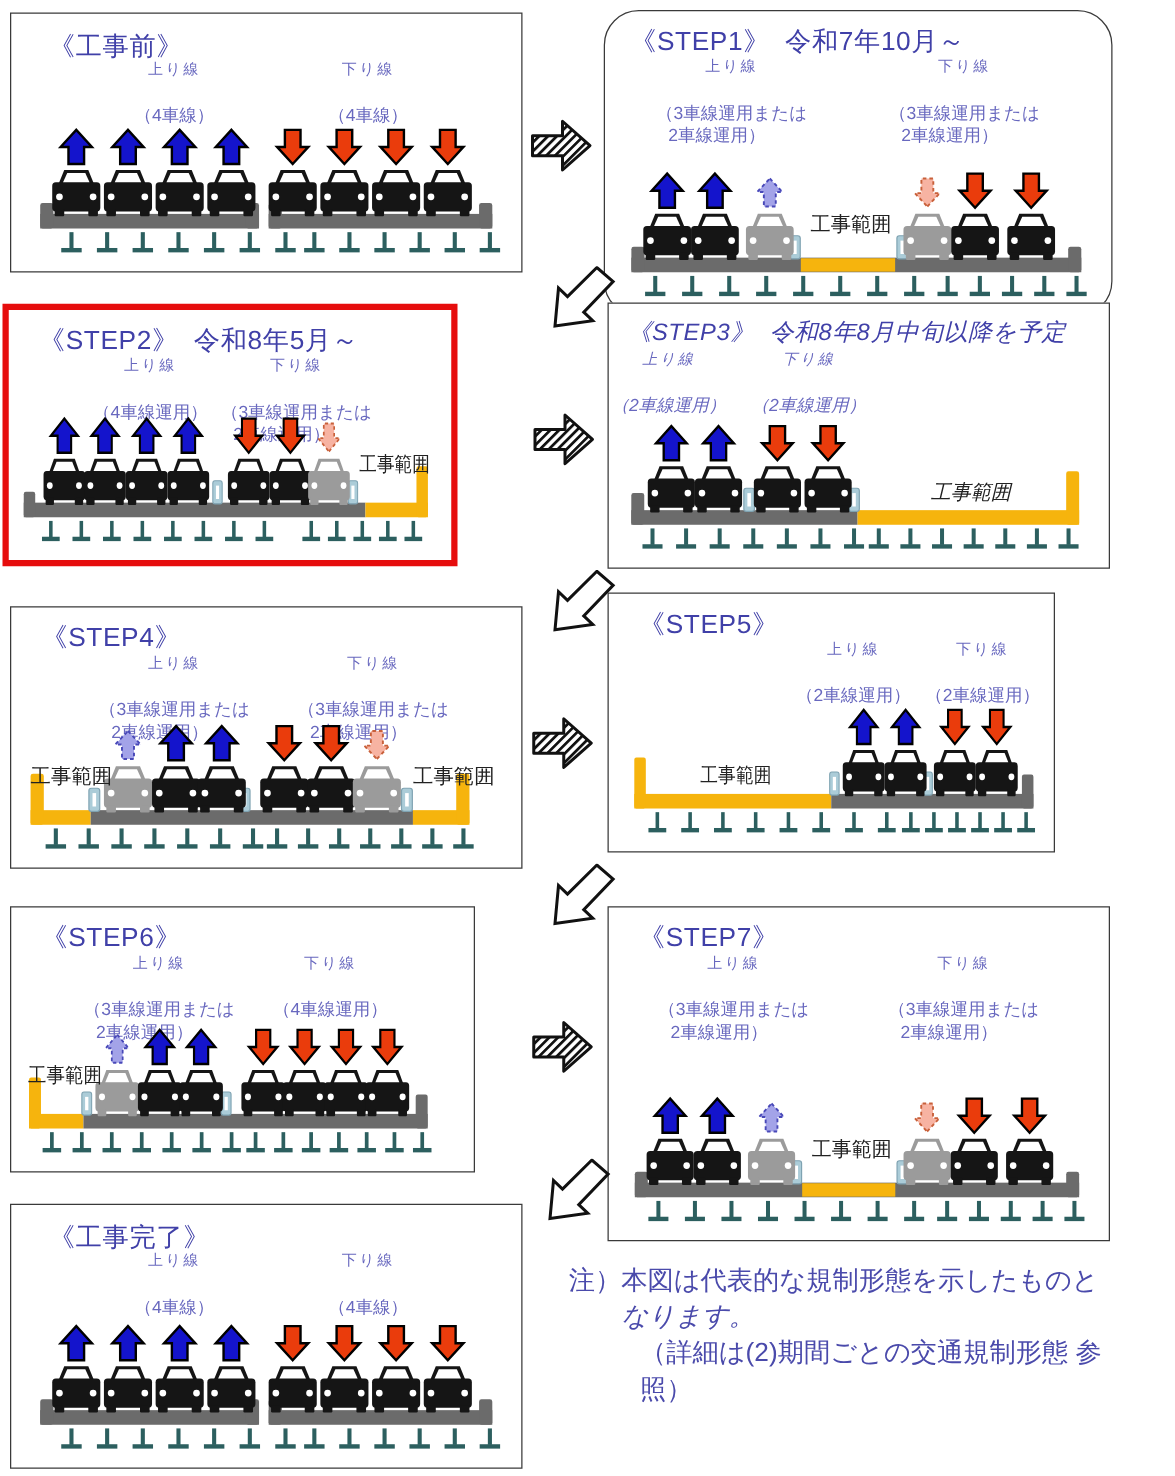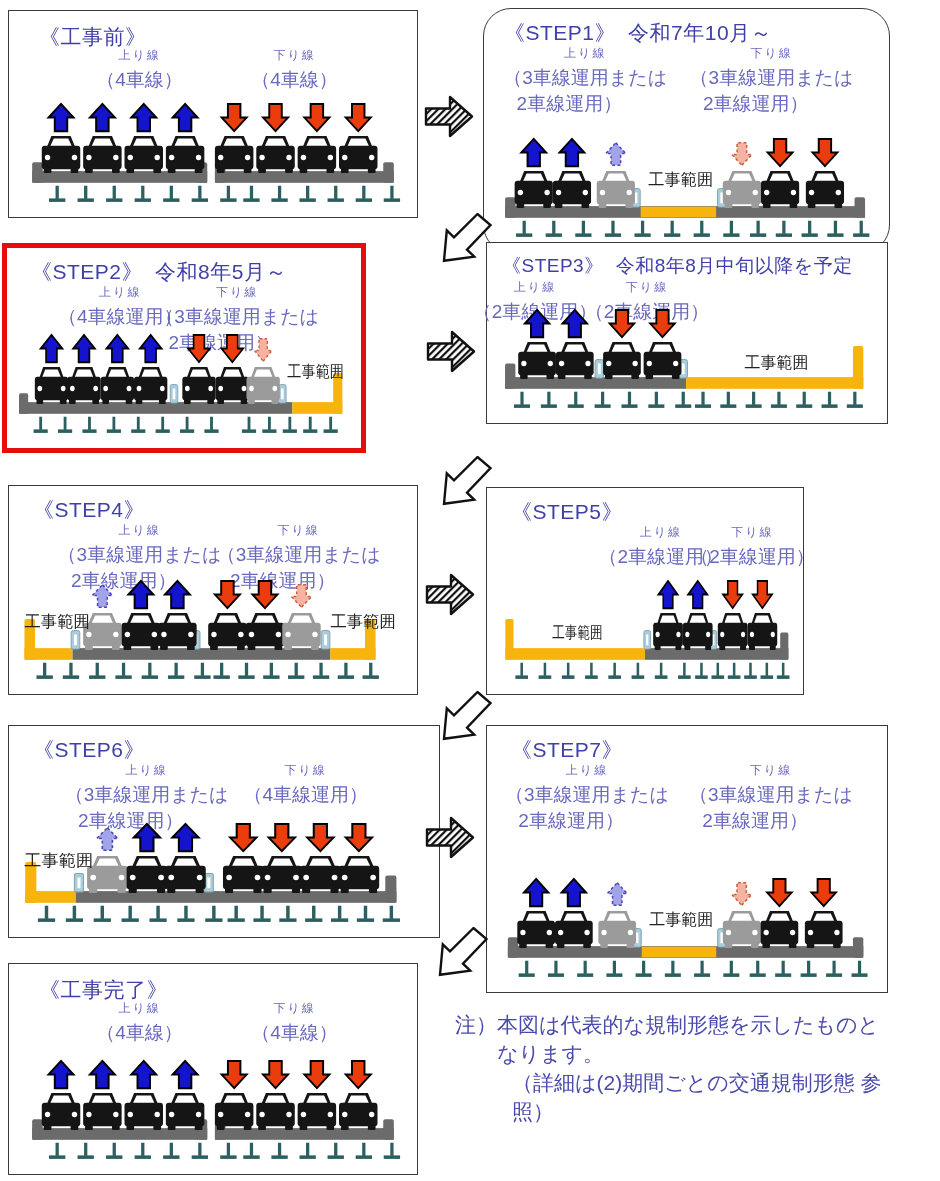--- a/index.html
+++ b/index.html
@@ -12,55 +12,55 @@
   #p-s2{border:5px solid var(--c-red);}
   .ptitle{position:absolute;left:24px;top:10px;margin:0;font-size:21px;font-weight:normal;
           color:var(--c-title);white-space:nowrap;letter-spacing:.5px;}
   .pdate{margin-left:12px;}
   #p-pre .ptitle,#p-done .ptitle{left:30px;top:12px;}
   #p-s1 .ptitle{left:20px;}
   #p-s3 .ptitle{left:15px;font-size:19px;}
   .lane{position:absolute;top:36px;transform:translateX(-50%);text-align:center;
         color:var(--c-lane);white-space:nowrap;}
   .lname{font-size:12px;letter-spacing:2px;}
-  .ldetail{font-size:19px;margin-top:3px;display:inline-block;text-align:left;}
+  .ldetail{font-size:14px;margin-top:20px;display:inline-block;text-align:left;}
   .ldetail .l2{margin-left:.7em;}
   #p-pre .lane-up{left:32%;}   #p-pre .lane-down{left:70%;}
   #p-s1 .lane-up{left:25%;}    #p-s1 .lane-down{left:71%;}
   #p-s2 .lane-up{left:32%;}    #p-s2 .lane-down{left:65%;}
   #p-s3 .lane-up{left:12%;}    #p-s3 .lane-down{left:40%;}
   #p-s4 .lane-up{left:32%;}    #p-s4 .lane-down{left:71%;}
   #p-s5 .lane-up{left:55%;}    #p-s5 .lane-down{left:84%;}
   #p-s6 .lane-up{left:32%;}    #p-s6 .lane-down{left:69%;}
   #p-s7 .lane-up{left:25%;}    #p-s7 .lane-down{left:71%;}
   #p-done .lane-up{left:32%;}  #p-done .lane-down{left:70%;}
   .diagram{position:absolute;left:2px;right:2px;bottom:4px;height:112px;}
   .diagram svg{display:block;width:100%;height:100%;}
   
   #p-pre {left:8px;  top:10px; width:410px;height:208px;}
   #p-s1  {left:483px;top:8px;  width:407px;height:245px;border-radius:28px;}
   #p-s2  {left:2px;  top:243px;width:364px;height:210px;}
-  #p-s3  {left:486px;top:242px;width:402px;height:182px;}
+  #p-s3  {left:486px;top:242px;width:402px;height:213px;font-style:italic;}
   #p-s4  {left:8px;  top:485px;width:410px;height:210px;}
-  #p-s5  {left:486px;top:487px;width:318px;height:208px;}
-  #p-s6  {left:8px;  top:725px;width:432px;height:213px;}
+  #p-s5  {left:486px;top:474px;width:358px;height:208px;}
+  #p-s6  {left:8px;  top:725px;width:372px;height:213px;}
   #p-s7  {left:486px;top:725px;width:402px;height:268px;}
   #p-done{left:8px;  top:963px;width:410px;height:212px;}
   
   .flow-r{position:absolute;width:50px;height:47px;}
   .flow-d{position:absolute;width:70px;height:62px;}
   #fr1{left:424px;top:93px;}  #fr2{left:426px;top:328px;}
   #fr3{left:425px;top:571px;} #fr4{left:425px;top:814px;}
   #fd1{left:428px;top:213px;} #fd2{left:428px;top:456px;}
   #fd3{left:428px;top:691px;} #fd4{left:424px;top:927px;}
   .flow-r svg,.flow-d svg{display:block;width:100%;height:100%;}
   
   .note{position:absolute;left:455px;top:1010px;width:460px;
         color:var(--c-note);font-size:21px;line-height:29px;}
-  .note .n2{padding-left:42px;}
+  .note .n2{padding-left:42px;font-style:italic;}
   .note .n3{padding-left:57px;}
 </style>
 </head>
 <body style="--c-title: #4040a8; --c-lane: #6868bf; --c-note: #4a4aab; --c-red: #e60d0d;">
 
 <svg width="0" height="0" style="position:absolute" aria-hidden="true">
   <defs>
     <pattern id="hatchp" width="5" height="5" patternUnits="userSpaceOnUse" patternTransform="rotate(45)">
       <rect width="5" height="5" fill="#ffffff"></rect>
       <rect width="2.2" height="5" fill="#111111"></rect>

